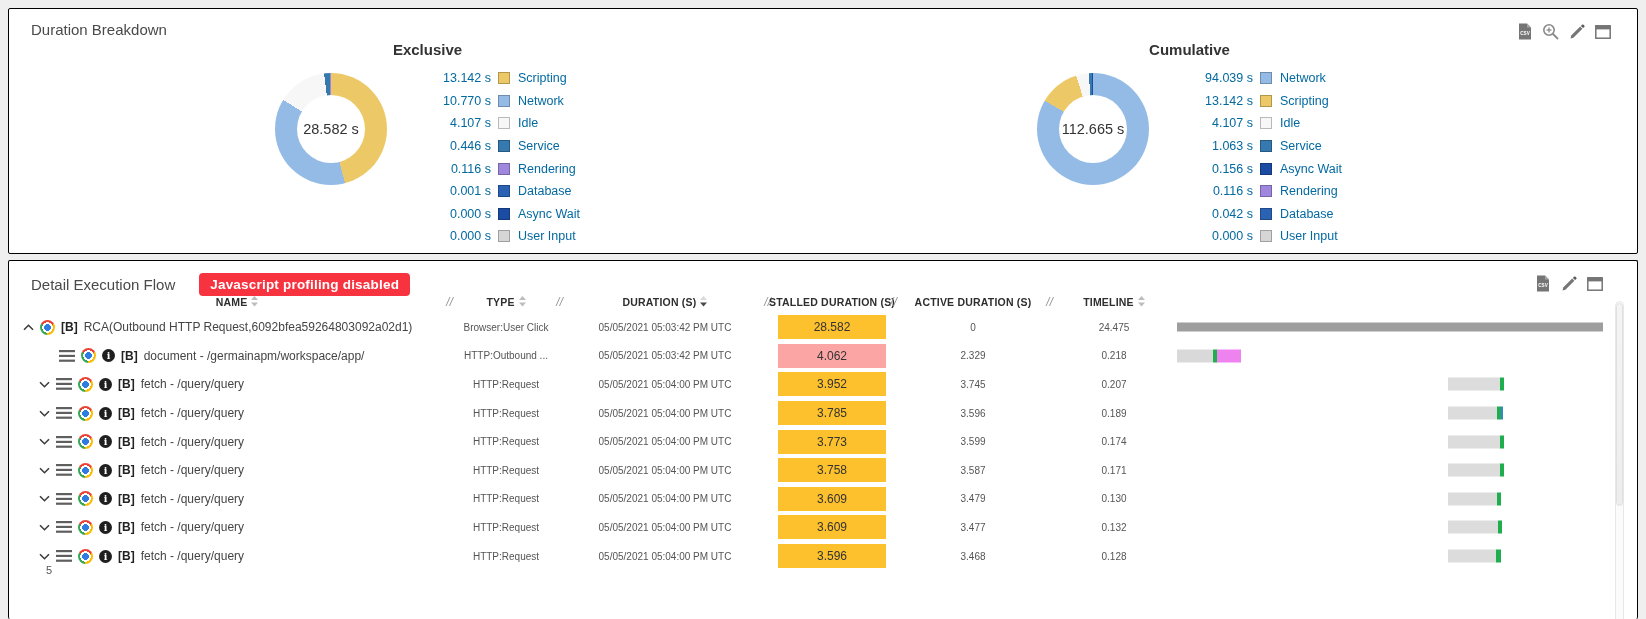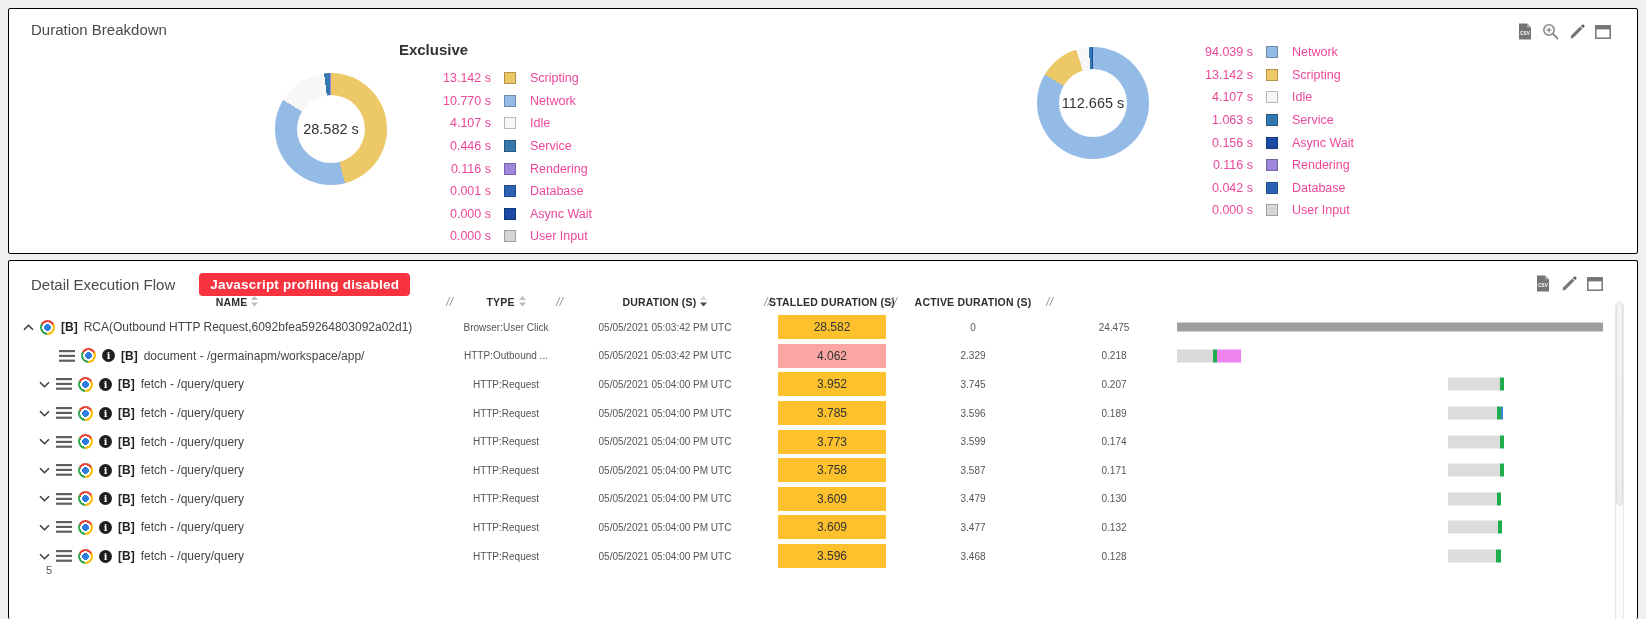--- a/index.html
+++ b/index.html
@@ -21,21 +21,21 @@
   .tb-ic{width:17px;height:17px;display:inline-flex;align-items:center;justify-content:center;cursor:pointer}
 
   
   .chart-group{position:absolute;top:32px}
   .chart-title{text-align:center;font-weight:bold;font-size:15px;color:#333;margin-bottom:9px}
   .chart-body{display:flex;align-items:flex-start}
   .donut{width:112px;height:112px;border-radius:50%;position:relative;flex:0 0 auto;margin-top:6px}
   .donut::after{content:"";position:absolute;inset:22px;background:#fff;border-radius:50%}
   .donut-label{position:absolute;inset:0;display:flex;align-items:center;justify-content:center;font-size:14.5px;color:#333;z-index:2}
   .legend{margin-left:28px;display:flex;flex-direction:column}
-  .lg-row{display:grid;grid-template-columns:76px 13px auto;gap:13px;align-items:center;height:22.6px;font-size:12.5px;color:#ec4899}
+  .lg-row{display:grid;grid-template-columns:76px 13px auto;gap:7px;align-items:center;height:22.6px;font-size:12.5px;color:#0369a1}
   .lg-val{text-align:right;white-space:nowrap}
   .lg-sw{width:12px;height:12px;box-sizing:border-box;border:1px solid rgba(0,0,0,.25)}
   .lg-lbl{white-space:nowrap}
 
   
   :root{--cols:428px 110px 208px 126px 156px 126px 1fr}
   .thead{position:absolute;top:30px;left:14px;right:34px;display:grid;grid-template-columns:var(--cols);font-size:10.5px;font-weight:bold;color:#2e2e2e;letter-spacing:.2px}
   .hcell{position:relative;display:flex;align-items:center;justify-content:center;gap:4px;height:22px;white-space:nowrap;cursor:pointer}
   .resize{position:absolute;right:-3px;top:5px;cursor:col-resize}
   .tbody{position:absolute;top:52px;left:14px;right:34px}
@@ -145,20 +145,21 @@
           <div class="lg-row">
             <span class="lg-val">0.000 s</span>
             <span class="lg-sw" style="background: rgb(214, 214, 214);"></span>
             <span class="lg-lbl">User Input</span>
           </div>
         </div>
     </div>
   </div>
 
   <div class="chart-group" id="chart1" style="left:1028px">
+    <div class="chart-title">Cumulative</div>
     <div class="chart-body">
       <div class="donut" style="background: conic-gradient(rgb(148, 187, 230) 0deg, rgb(148, 187, 230) 300.484deg, rgb(236, 201, 102) 300.484deg, rgb(236, 201, 102) 342.477deg, rgb(247, 247, 247) 342.477deg, rgb(247, 247, 247) 355.6deg, rgb(53, 121, 174) 355.6deg, rgb(53, 121, 174) 358.997deg, rgb(28, 75, 164) 358.997deg, rgb(28, 75, 164) 359.495deg, rgb(158, 135, 220) 359.495deg, rgb(158, 135, 220) 359.866deg, rgb(43, 98, 180) 359.866deg, rgb(43, 98, 180) 360deg, rgb(214, 214, 214) 360deg, rgb(214, 214, 214) 360deg);">
         <span class="donut-label">112.665 s</span>
       </div>
       <div class="legend">
           <div class="lg-row">
             <span class="lg-val">94.039 s</span>
             <span class="lg-sw" style="background: rgb(148, 187, 230);"></span>
             <span class="lg-lbl">Network</span>
           </div>
@@ -270,20 +271,27 @@
             <line x1="4.5" y1="10" x2="8.5" y2="1" stroke="#9a9a9a" stroke-width="1"></line>
           </svg></span>
       </div>
       <div class="hcell">
         <span>ACTIVE DURATION (S)</span>
         <span class="resize"><svg width="9" height="11" viewBox="0 0 9 11">
             <line x1="1" y1="10" x2="5" y2="1" stroke="#9a9a9a" stroke-width="1"></line>
             <line x1="4.5" y1="10" x2="8.5" y2="1" stroke="#9a9a9a" stroke-width="1"></line>
           </svg></span>
       </div>
+      <div class="hcell">
+        <span>TIMELINE</span>
+        <span><svg width="7" height="11" viewBox="0 0 7 11">
+            <polygon points="3.5,0 7,4 0,4" fill="#bdbdbd"></polygon>
+            <polygon points="0,6.5 7,6.5 3.5,10.5" fill="#bdbdbd"></polygon>
+          </svg></span>
+      </div>
     </div>
   <div class="tbody" id="tbody">
       <div class="trow">
         <div class="c-name">
           <span class="chev">
             <svg width="11" height="7" viewBox="0 0 11 7">
               <polyline points="1,5.7 5.5,1.3 10,5.7" fill="none" stroke="#3c3c3c" stroke-width="1.6"></polyline>
             </svg>
           </span>
           <span class="chrome-ic"></span>

